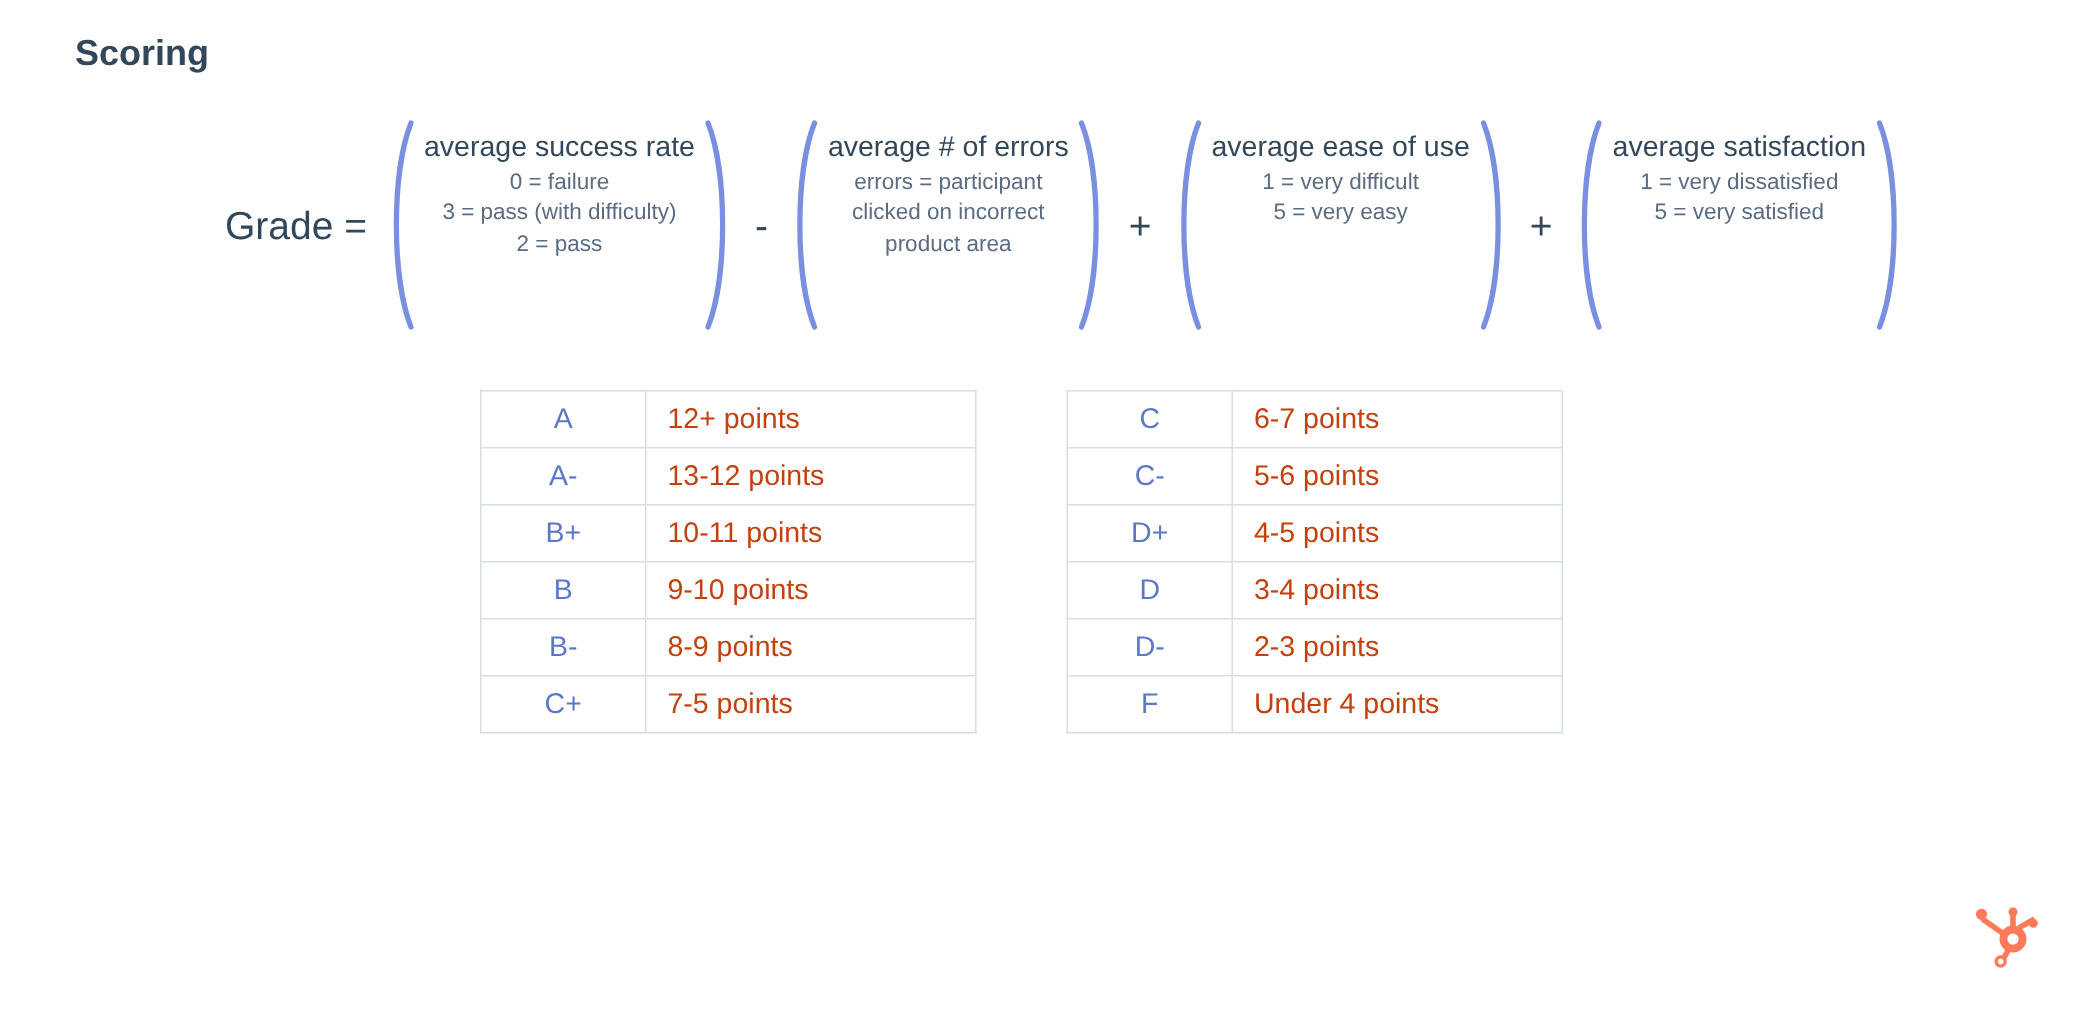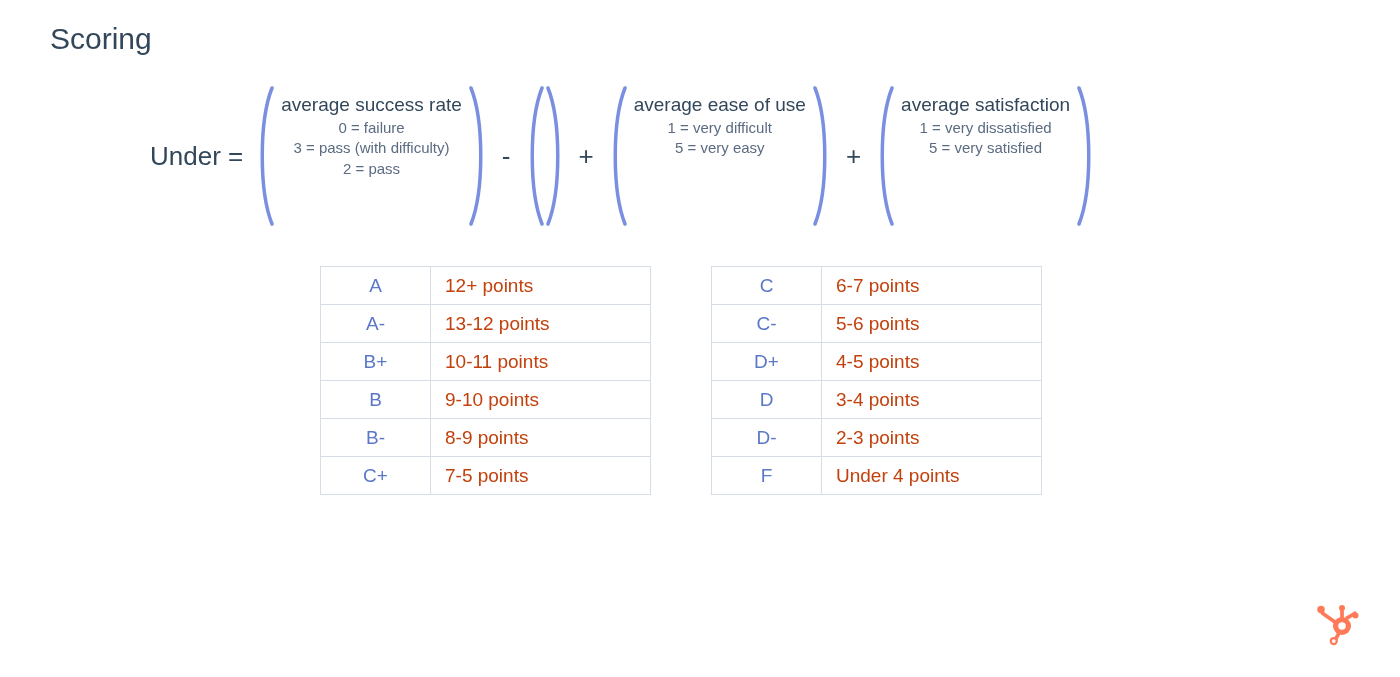--- a/index.html
+++ b/index.html
@@ -11,22 +11,22 @@
     background: #fff;
     font-family: "Helvetica Neue", Helvetica, Arial, sans-serif;
     color: #33475b;
     overflow: hidden;
     position: relative;
   }
   .page {
     padding: 22px 50px 0 50px;
   }
   h1.section-title {
-    font-size: 30px;
-    font-weight: 400;
+    font-size: 24px;
+    font-weight: 700;
     color: #33475b;
     margin: 0 0 30px 0;
   }
   
   .formula-row {
     display: flex;
     align-items: center;
     justify-content: flex-start;
     margin-left: 100px;
     margin-bottom: 40px;
@@ -111,21 +111,21 @@
   }
 </style>
 </head>
 <body>
 
 <div class="page">
 
   <h1 class="section-title">Scoring</h1>
 
   <div class="formula-row">
-    <span class="grade-label">Under =</span>
+    <span class="grade-label">Grade =</span>
 
     <div class="term">
       <div class="paren">
         <svg viewBox="0 0 20 140" preserveAspectRatio="none">
             <path d="M17 2 C 4 35, 4 105, 17 138" stroke="#7a8fe0" stroke-width="3.5" fill="none" stroke-linecap="round"></path>
           </svg>
       </div>
       <div class="term-body">
         <div class="term-title">average success rate</div>
         <div class="term-sub">0 = failure</div>
@@ -139,20 +139,26 @@
       </div>
     </div>
 
     <span class="op">-</span>
 
     <div class="term">
       <div class="paren">
         <svg viewBox="0 0 20 140" preserveAspectRatio="none">
             <path d="M17 2 C 4 35, 4 105, 17 138" stroke="#7a8fe0" stroke-width="3.5" fill="none" stroke-linecap="round"></path>
           </svg>
+      </div>
+      <div class="term-body">
+        <div class="term-title">average # of errors</div>
+        <div class="term-sub">errors = participant</div>
+        <div class="term-sub">clicked on incorrect</div>
+        <div class="term-sub">product area</div>
       </div>
       <div class="paren">
         <svg viewBox="0 0 20 140" preserveAspectRatio="none">
             <path d="M3 2 C 16 35, 16 105, 3 138" stroke="#7a8fe0" stroke-width="3.5" fill="none" stroke-linecap="round"></path>
           </svg>
       </div>
     </div>
 
     <span class="op">+</span>
 

